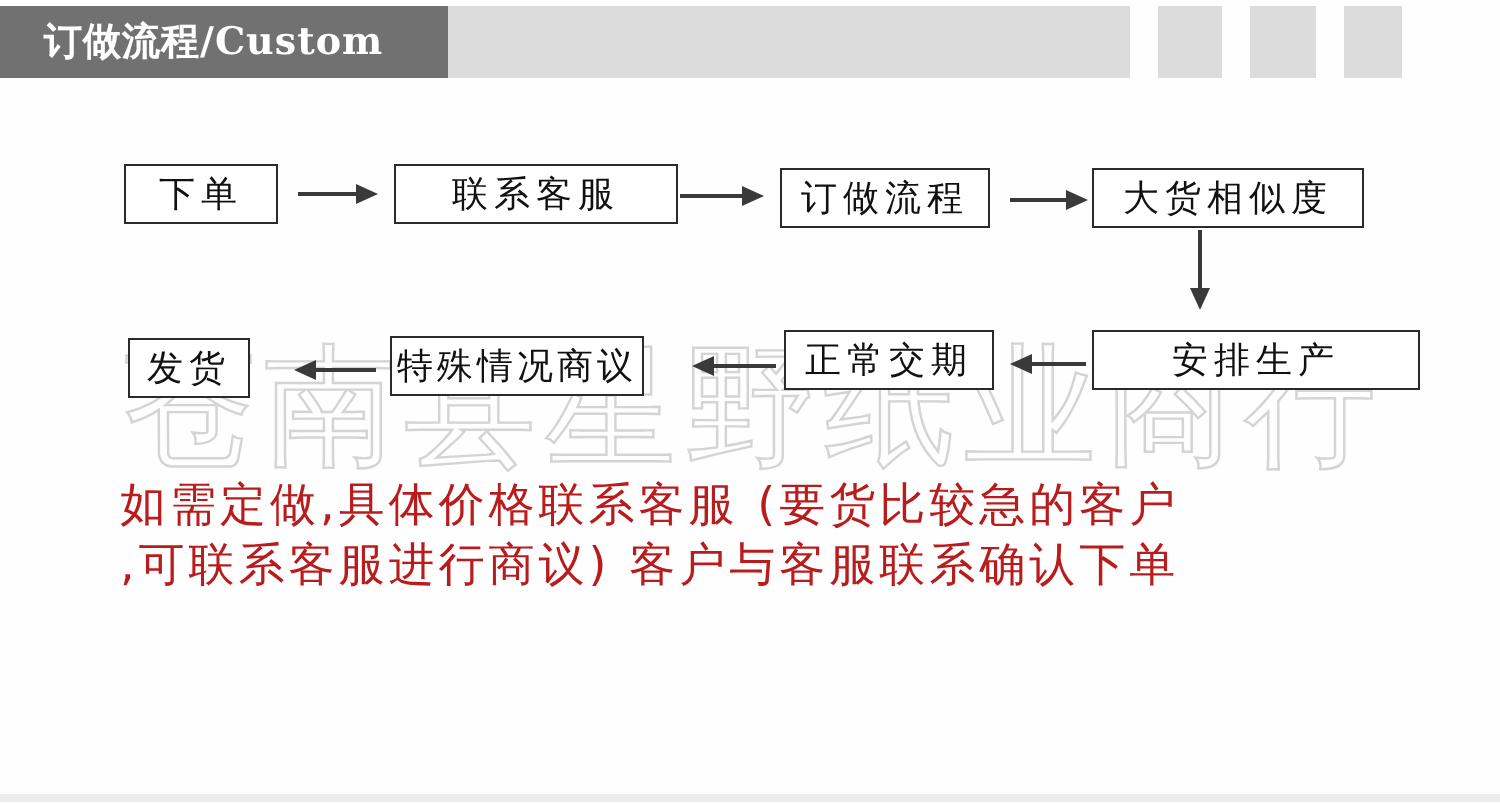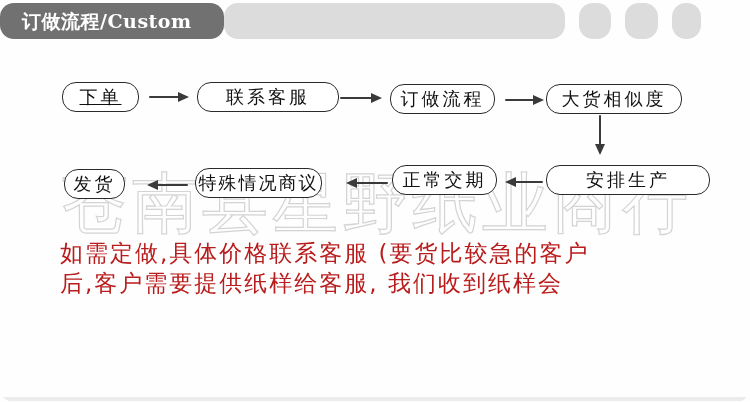--- a/index.html
+++ b/index.html
@@ -1,15 +1,15 @@
 <!DOCTYPE html>
 <html><head>
   <meta charset="utf-8">
   <style>
-    * { margin: 0; padding: 0; box-sizing: border-box; border-radius: 14px; }
+    * { margin: 0; padding: 0; box-sizing: border-box; }
     html, body { width: 750px; height: 402px; background: #fefefe; overflow: hidden; }
     body { position: relative; font-family: "DejaVu Sans", sans-serif; }
 
     .hdr-dark { position: absolute; left: 0; top: 3px; width: 224px; height: 36px; background: #717171; }
     .hdr-title { position: absolute; left: 22px; top: 5px; font-family: "DejaVu Serif", serif; font-weight: bold; font-size: 19px; color: #ffffff; letter-spacing: 0.5px; line-height: 26px; }
     .hdr-light { position: absolute; left: 224px; top: 3px; width: 341px; height: 36px; background: #dcdcdc; }
     .hdr-sq { position: absolute; top: 3px; height: 36px; background: #dcdcdc; }
 
     .box { position: absolute; border: 1.5px solid #2a2a2a; background: #fff; display: flex; align-items: center; justify-content: center; font-size: 18px; color: #111; letter-spacing: 3px; white-space: nowrap; z-index: 2; }
 
@@ -32,21 +32,21 @@
 <div class="hdr-dark">
   <span class="hdr-title">订做流程/Custom</span>
 </div>
 <div class="hdr-light"></div>
 <div class="hdr-sq" style="left:579px;width:32px;"></div>
 <div class="hdr-sq" style="left:625px;width:33px;"></div>
 <div class="hdr-sq" style="left:672px;width:29px;"></div>
 
 <div class="watermark">苍南县星野纸业商行</div>
 
-<div class="box" style="left:62px;top:82px;width:77px;height:30px;text-decoration:underline;">下单</div>
+<div class="box" style="left:62px;top:82px;width:77px;height:30px;">下单</div>
 <div class="arrow right" style="left:149px;top:96px;width:38px;"></div>
 
 <div class="box" style="left:197px;top:82px;width:142px;height:30px;">联系客服</div>
 <div class="arrow right" style="left:340px;top:97px;width:40px;"></div>
 
 <div class="box" style="left:390px;top:84px;width:105px;height:30px;">订做流程</div>
 <div class="arrow right" style="left:505px;top:99px;width:37px;"></div>
 
 <div class="box" style="left:546px;top:84px;width:136px;height:30px;">大货相似度</div>
 
@@ -58,16 +58,16 @@
 <div class="box" style="left:392px;top:165px;width:105px;height:30px;text-align:center;">正常交期</div>
 <div class="arrow left" style="left:348px;top:182px;width:40px;"></div>
 
 <div class="box" style="left:195px;top:168px;width:127px;height:30px;letter-spacing:2px;">特殊情况商议</div>
 <div class="arrow left" style="left:149px;top:184px;width:39px;"></div>
 
 <div class="box" style="left:64px;top:169px;width:61px;height:30px;">发货</div>
 
 <div class="notice">
   <div class="notice-line">如需定做,具体价格联系客服 (要货比较急的客户</div>
-  <div class="notice-line">后,客户需要提供纸样给客服, 我们收到纸样会</div>
+  <div class="notice-line">,可联系客服进行商议) 客户与客服联系确认下单</div>
 </div>
 
 <div class="bottom-line"></div>
 
 </body></html>

